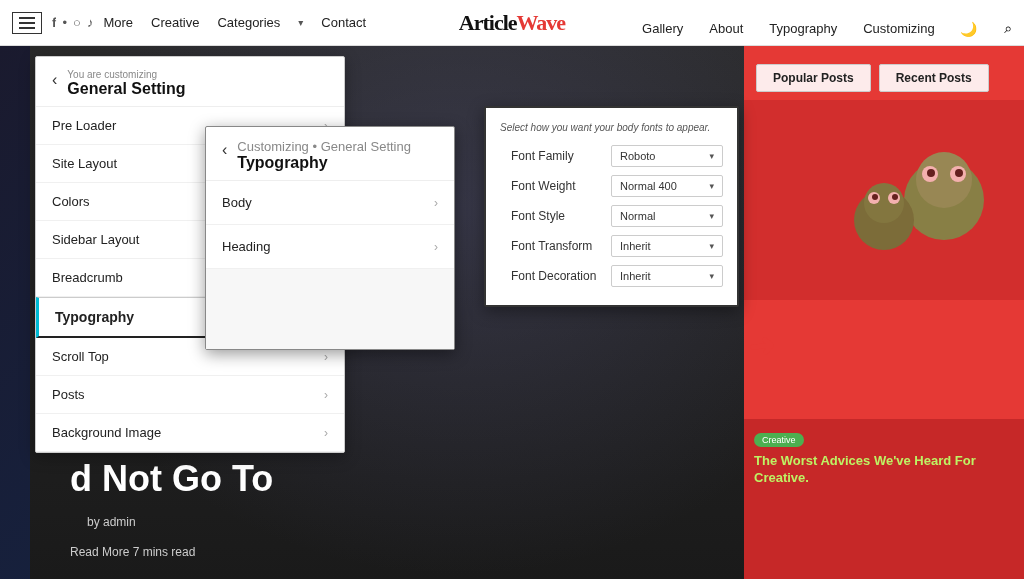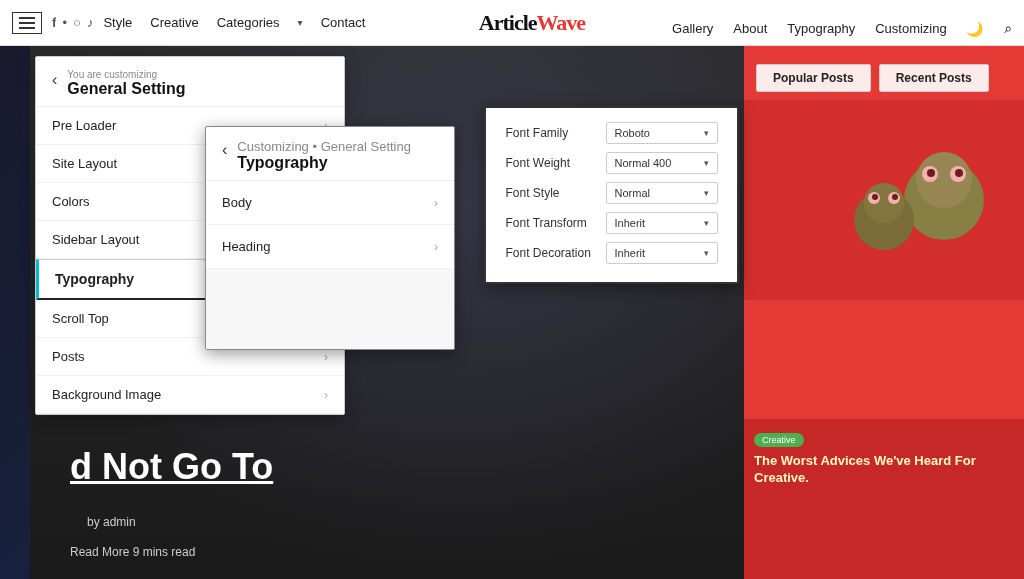--- a/index.html
+++ b/index.html
@@ -25,25 +25,24 @@
     }
     .nav-hamburger span { display: block; width: 16px; height: 2px; background: #333; }
     .nav-social { display: flex; gap: 6px; align-items: center; }
     .nav-social-icon { font-size: 13px; color: #555; cursor: pointer; }
     .nav-links { display: flex; gap: 18px; align-items: center; font-size: 13px; }
     .nav-links a { text-decoration: none; color: #222; cursor: pointer; }
     .nav-logo {
       position: absolute; left: 50%; transform: translateX(-50%);
       font-size: 22px; font-weight: 800; letter-spacing: -1px; color: #111;
       font-family: Georgia, serif;
-      margin-left: 20px;
     }
     .nav-logo span { color: #111; }
     .nav-logo .wave { color: #e53935; }
-    .nav-right { margin-left: auto; display: flex; gap: 20px; align-items: center; font-size: 13px; margin-top: 12px; }
+    .nav-right { margin-left: auto; display: flex; gap: 26px; align-items: center; font-size: 13px; margin-top: 12px; }
     .nav-right a { text-decoration: none; color: #222; cursor: pointer; }
     .nav-right .moon-icon { font-size: 14px; cursor: pointer; }
     .nav-right .search-icon { font-size: 14px; cursor: pointer; }
 
     
     .main-area {
       position: relative;
       width: 100%;
       height: 533px;
       overflow: hidden;
@@ -64,27 +63,26 @@
       display: flex; align-items: center; justify-content: center;
       overflow: hidden;
     }
     .rabbit-bg {
       position: absolute;
       top: 0; left: 0; right: 0; bottom: 0;
       background: radial-gradient(ellipse at 60% 30%, rgba(80,80,120,0.4) 0%, transparent 70%);
     }
     .hero-text {
       position: absolute;
-      bottom: 92px;
+      bottom: 80px;
       left: 40px;
       font-size: 36px;
       font-weight: 900;
       color: #fff;
       line-height: 1.1;
-      text-decoration: underline;
     }
     .hero-sub {
       position: absolute;
       bottom: 50px;
       left: 57px;
       font-size: 12px;
       color: #ccc;
     }
     .hero-readmore {
       position: absolute;
@@ -157,21 +155,21 @@
       color: #fff;
       font-size: 9px;
       padding: 2px 8px;
       border-radius: 10px;
       display: inline-block;
       margin-bottom: 6px;
     }
     .sidebar-card-text {
       font-size: 13px;
       font-weight: 700;
-      color: #fef9c3;
+      color: #bef264;
       line-height: 1.3;
     }
 
     
     .panel-general {
       position: absolute;
       top: 10px;
       left: 35px;
       width: 310px;
       background: #fff;
@@ -272,21 +270,21 @@
     }
     .fontstyle-desc {
       font-size: 10px;
       color: #555;
       margin-bottom: 12px;
       font-style: italic;
     }
     .fontstyle-row {
       display: flex;
       align-items: center;
-      justify-content: center;
+      justify-content: flex-end;
       margin-bottom: 8px;
     }
     .fontstyle-label {
       font-size: 12px;
       color: #333;
       min-width: 100px;
     }
     .fontstyle-select {
       display: flex;
       align-items: center;
@@ -311,21 +309,21 @@
       <span></span>
       <span></span>
   </div>
   <div class="nav-social">
     <span class="nav-social-icon">𝐟</span>
     <span class="nav-social-icon">•</span>
     <span class="nav-social-icon">○</span>
     <span class="nav-social-icon">♪</span>
   </div>
   <div class="nav-links">
-    <a>Style</a>
+    <a>More</a>
     <a>Creative</a>
     <a>Categories</a> 
       <span style="font-size:10px;color:#555;">▾</span>
     <a>Contact</a>
   </div>
   <div class="nav-logo">
     <span>Article</span><span class="wave" style="color:#e53935;">Wave</span>
   </div>
   <div class="nav-right">
     <a>Gallery</a>
@@ -364,21 +362,21 @@
       <ellipse cx="160" cy="160" rx="5" ry="3" fill="#ffb3ba"></ellipse>
 
       <ellipse cx="160" cy="230" rx="35" ry="50" fill="#f0f0f0"></ellipse>
 
       <ellipse cx="90" cy="240" rx="18" ry="35" fill="#ccc" transform="rotate(20,90,240)"></ellipse>
 
       <ellipse cx="230" cy="240" rx="18" ry="35" fill="#ccc" transform="rotate(-20,230,240)"></ellipse>
     </svg>
     <div class="hero-text">d Not Go To</div>
     <div class="hero-sub">by admin</div>
-    <div class="hero-readmore">Read More  9 mins read</div>
+    <div class="hero-readmore">Read More  7 mins read</div>
   </div>
 
   <div class="right-sidebar">
     <div class="post-tabs">
       <div class="post-tab">Popular Posts</div>
       <div class="post-tab">Recent Posts</div>
     </div>
     <div style="height:200px;background:#e53935;position:relative;overflow:hidden;">
       
       <svg width="280" height="200" viewBox="0 0 280 200" style="opacity:0.6;">
@@ -434,20 +432,24 @@
     <div class="panel-item">
       <span>Colors</span>
       <span class="chevron" style="color:#00bcd4;">›</span>
     </div>
 
     <div class="panel-item">
       <span>Sidebar Layout</span>
       <span class="chevron">›</span>
     </div>
 
+    <div class="panel-item">
+      <span>Breadcrumb</span>
+      <span class="chevron">›</span>
+    </div>
 
     <div class="panel-item active" style="border-bottom:2px solid #222;border-top:1px solid #ccc;">
       <span style="font-weight:700;font-size:14px;">Typography</span>
       <span class="chevron" style="color:#00bcd4;">›</span>
     </div>
 
     <div class="panel-item">
       <span>Scroll Top</span>
       <span class="chevron">›</span>
     </div>
@@ -476,20 +478,21 @@
       <span class="chevron">›</span>
     </div>
     <div class="typo-item">
       <span>Heading</span>
       <span class="chevron">›</span>
     </div>
     <div class="typo-spacer"></div>
   </div>
 
   <div class="panel-fontstyle">
+    <div class="fontstyle-desc">Select how you want your body fonts to appear.</div>
 
     <div class="fontstyle-row">
       <div class="fontstyle-label">Font Family</div>
       <div class="fontstyle-select">
         <span>Roboto</span>
         <span class="caret">▾</span>
       </div>
     </div>
 
     <div class="fontstyle-row">

